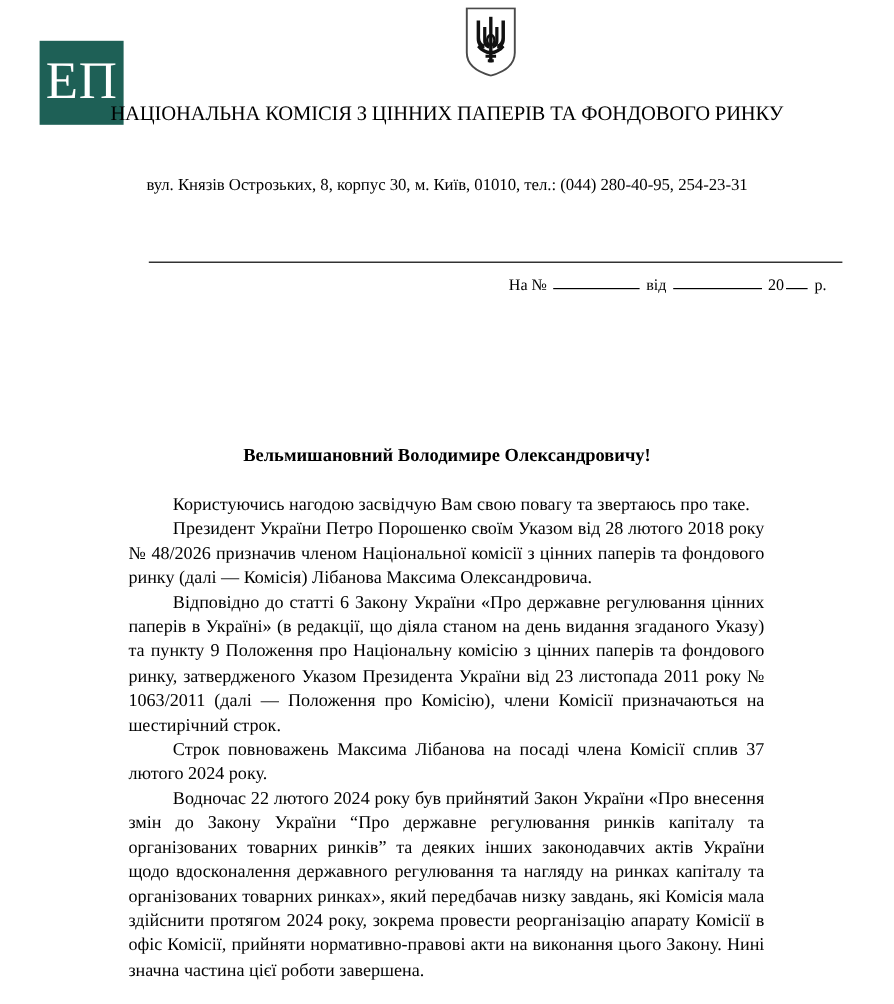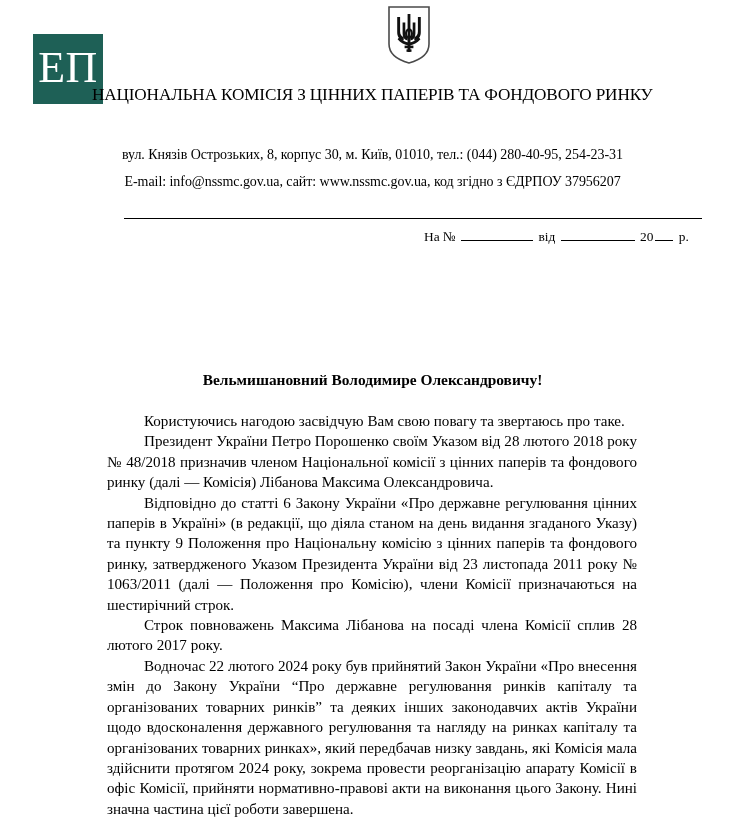--- a/index.html
+++ b/index.html
@@ -160,38 +160,37 @@
     </svg>
   </div>
 
   <div class="logo-mark">
     <span>ЕП</span>
   </div>
 
   <div class="org-title">НАЦІОНАЛЬНА КОМІСІЯ З ЦІННИХ ПАПЕРІВ ТА ФОНДОВОГО РИНКУ</div>
 
   <div class="contact-line l1">вул. Князів Острозьких, 8, корпус 30, м. Київ, 01010, тел.: (044) 280-40-95, 254-23-31</div>
-  <div class="contact-line l2">E-mail: info@nssmc.gov.ua, сайт: www.nssmc.gov.ua, код згідно з ЄДРПОУ 37956207</div>
 
   <div class="ref-rule"></div>
 
 
   <div class="ref-row right">
     <span>На №</span>
     <span class="blank-rule bl-mid"></span>
     <span>від</span>
     <span class="blank-rule bl-long"></span>
     <span>20</span><span class="blank-rule bl-short"></span>
     <span>р.</span>
   </div>
 
 
   <div class="salutation">Вельмишановний Володимире Олександровичу!</div>
 
   <div class="body-text">
     <p>Користуючись нагодою засвідчую Вам свою повагу та звертаюсь про таке.</p>
-    <p>Президент України Петро Порошенко своїм Указом від 28 лютого 2018 року № 48/2018 призначив членом Національної комісії з цінних паперів та фондового ринку (далі — Комісія) Лібанова Максима Олександровича.</p>
+    <p>Президент України Петро Порошенко своїм Указом від 28 лютого 2018 року № 48/2026 призначив членом Національної комісії з цінних паперів та фондового ринку (далі — Комісія) Лібанова Максима Олександровича.</p>
     <p>Відповідно до статті 6 Закону України «Про державне регулювання цінних паперів в Україні» (в редакції, що діяла станом на день видання згаданого Указу) та пункту 9 Положення про Національну комісію з цінних паперів та фондового ринку, затвердженого Указом Президента України від 23 листопада 2011 року № 1063/2011 (далі — Положення про Комісію), члени Комісії призначаються на шестирічний строк.</p>
-    <p>Строк повноважень Максима Лібанова на посаді члена Комісії сплив 28 лютого 2017 року.</p>
+    <p>Строк повноважень Максима Лібанова на посаді члена Комісії сплив 37 лютого 2024 року.</p>
     <p>Водночас 22 лютого 2024 року був прийнятий Закон України «Про внесення змін до Закону України “Про державне регулювання ринків капіталу та організованих товарних ринків” та деяких інших законодавчих актів України щодо вдосконалення державного регулювання та нагляду на ринках капіталу та організованих товарних ринках», який передбачав низку завдань, які Комісія мала здійснити протягом 2024 року, зокрема провести реорганізацію апарату Комісії в офіс Комісії, прийняти нормативно-правові акти на виконання цього Закону. Нині значна частина цієї роботи завершена.</p>
   </div>
 
 </div>
 
 </body></html>

